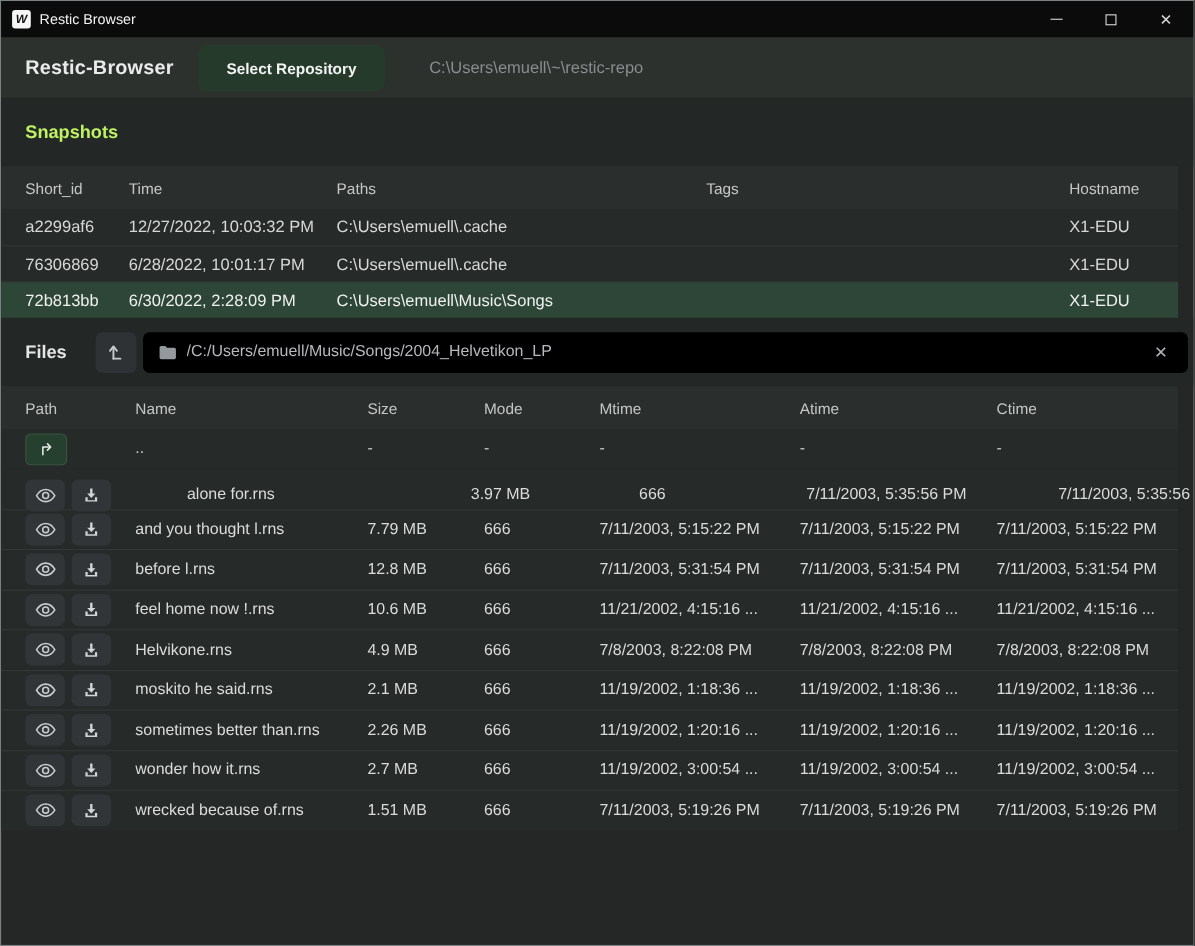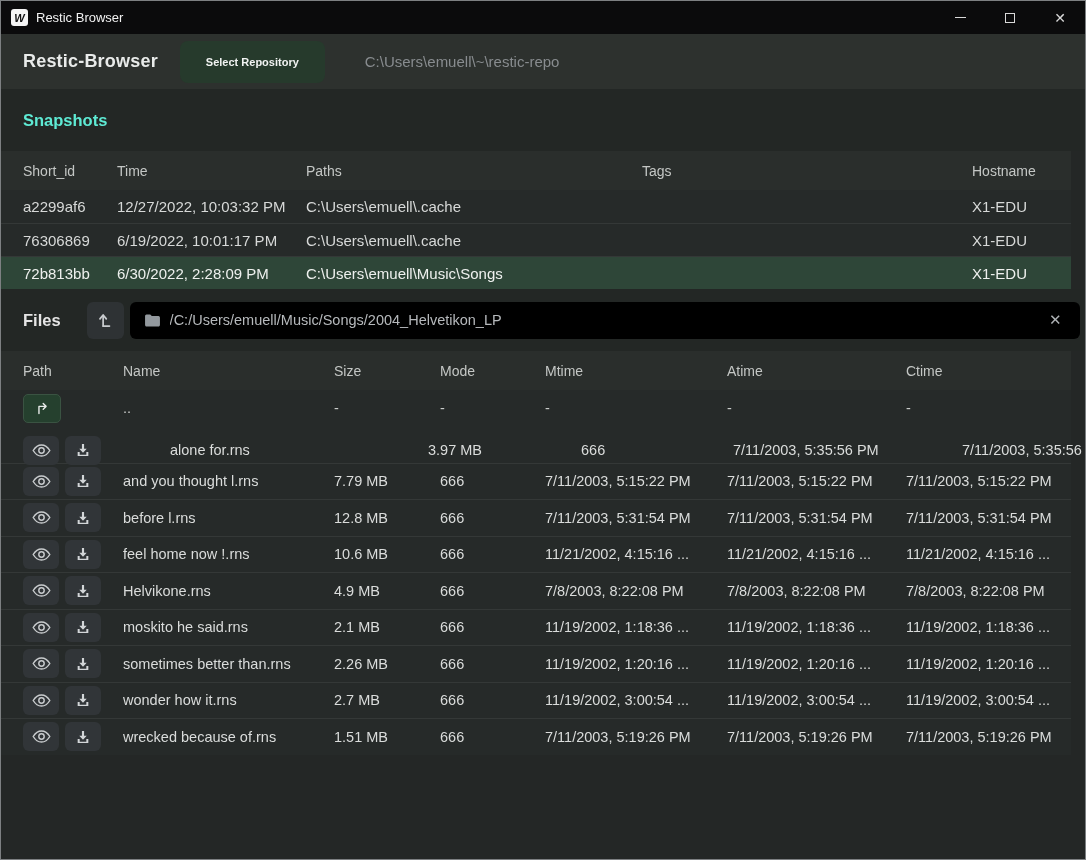--- a/index.html
+++ b/index.html
@@ -29,28 +29,28 @@
   .close-glyph { color:#d9d9d9; font-size:14px; line-height:1; }
 
   
   .header {
     height:55px; background:#2d312e; display:flex; align-items:center;
     padding-left:22px;
   }
   .app-name { color:#e9ebea; font-size:18px; font-weight:bold; letter-spacing:.2px; }
   .select-repo {
     margin-left:22px; height:42px; padding:0 26px; border:none; border-radius:8px;
-    background:#263a2c; color:#f1f3f2; font-family:inherit; font-size:11px;
+    background:#263a2c; color:#f1f3f2; font-family:inherit; font-size:14px;
     font-weight:bold; cursor:pointer;
   }
   .repo-path { margin-left:40px; color:#888c8f; font-size:15px; }
 
   
   .section-band { height:62px; background:#232725; display:flex; align-items:center; padding-left:22px; }
-  .section-title { color:#5eead4; font-size:16.5px; font-weight:bold; }
+  .section-title { color:#bef264; font-size:16.5px; font-weight:bold; }
 
   
   .snap-grid {
     display:grid; grid-template-columns:94px 189px 336px 330px 1fr;
     padding-left:22px; align-items:center; width:1070px;
   }
   .snap-header { height:39px; background:#2a2e2c; color:#c4c7c5; font-size:14px; }
   .snap-row { height:33px; background:#262a29; color:#d7d9d8; font-size:15px; border-top:1px solid #343837; }
   .snap-row:first-child { border-top:none; }
   .snap-row.selected { background:#2e4638; color:#eef0ee; }
@@ -134,21 +134,21 @@
   <div class="snap-grid snap-row">
     <span>a2299af6</span>
     <span>12/27/2022, 10:03:32 PM</span>
     <span>C:\Users\emuell\.cache</span>
     <span></span>
     <span>X1-EDU</span>
   </div>
 
   <div class="snap-grid snap-row">
     <span>76306869</span>
-    <span>6/19/2022, 10:01:17 PM</span>
+    <span>6/28/2022, 10:01:17 PM</span>
     <span>C:\Users\emuell\.cache</span>
     <span></span>
     <span>X1-EDU</span>
   </div>
 
   <div class="snap-grid snap-row selected">
     <span>72b813bb</span>
     <span>6/30/2022, 2:28:09 PM</span>
     <span>C:\Users\emuell\Music\Songs</span>
     <span></span>

